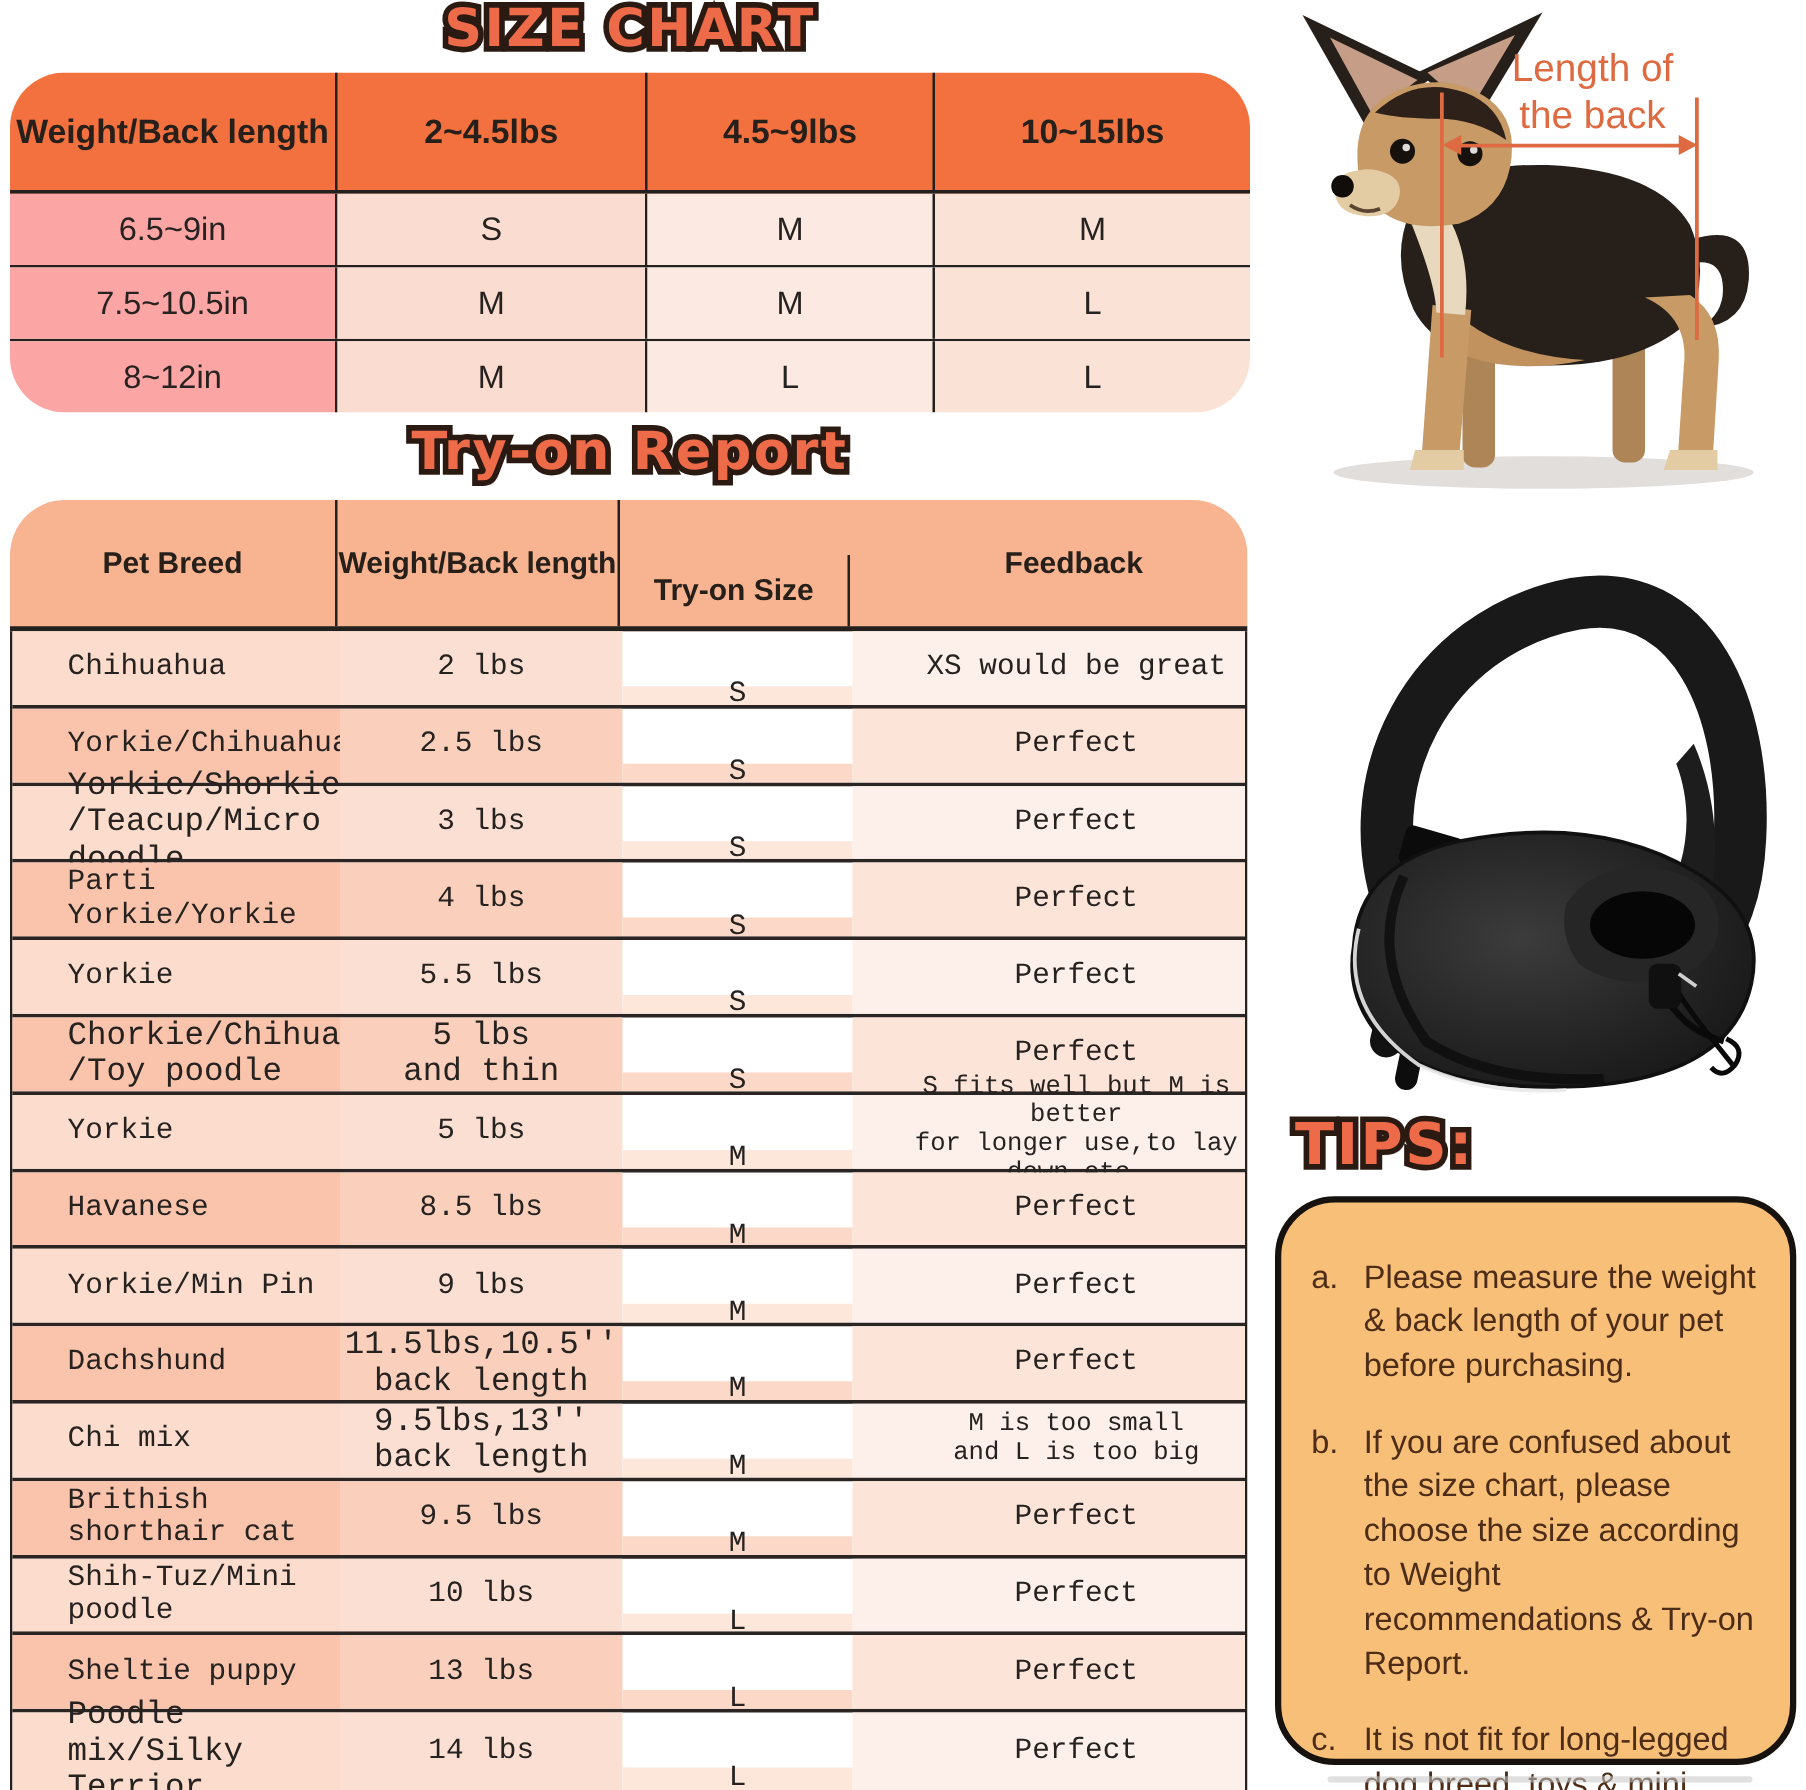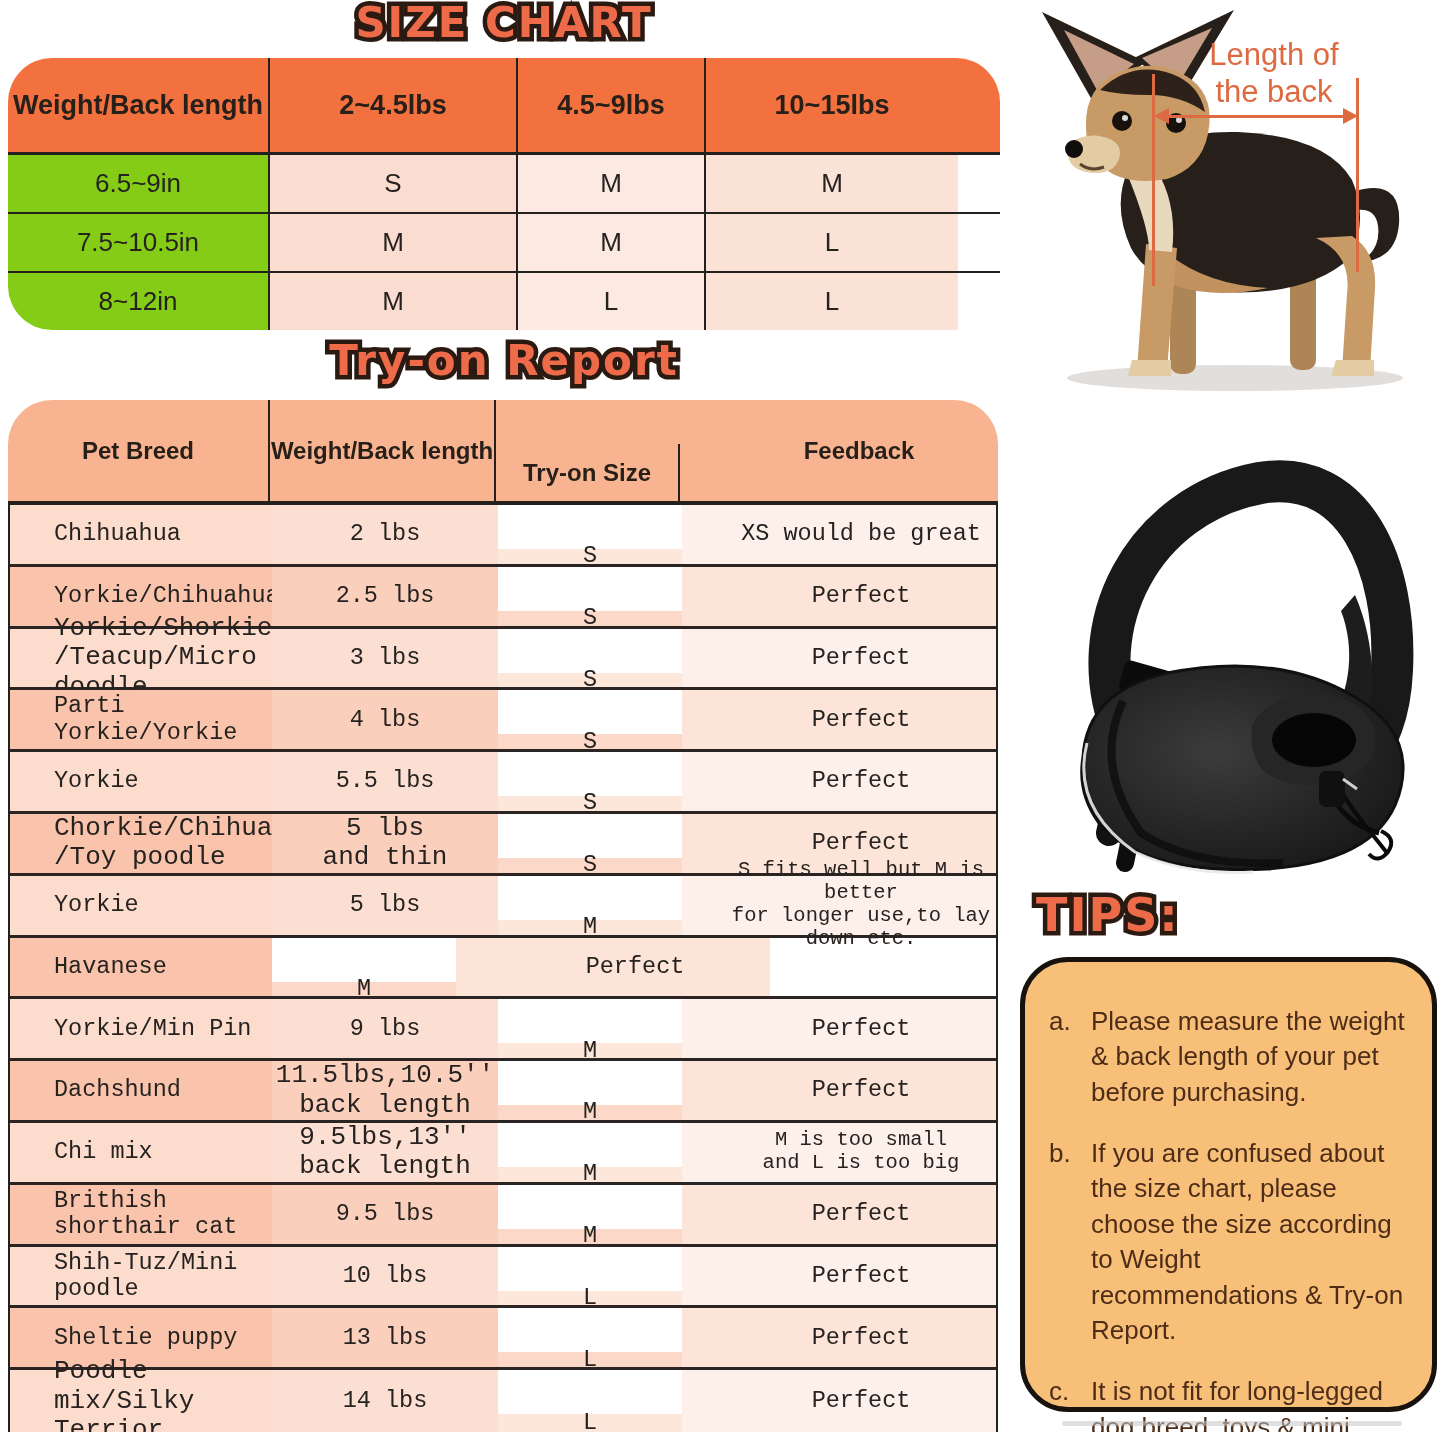--- a/index.html
+++ b/index.html
@@ -19,22 +19,22 @@
   .sc-table{position:absolute;left:8px;top:58px;width:992px;border-radius:44px;overflow:hidden;}
   .sc-header{display:flex;height:94px;background:#f3713e;border-bottom:3px solid #23201d;}
   .sc-h{display:flex;align-items:center;justify-content:center;
     font-weight:bold;font-size:27px;color:#27201a;border-right:2.5px solid #23201d;box-sizing:border-box;}
   .sc-h:last-child{border-right:none;}
   .sc-row{display:flex;height:57px;border-bottom:2.5px solid #23201d;}
   .sc-row:last-child{border-bottom:none;}
   .sc-c{display:flex;align-items:center;justify-content:center;
     font-size:26px;border-right:2.5px solid #23201d;box-sizing:border-box;}
   .sc-c:last-child{border-right:none;}
-  .w1{width:262px;} .w2{width:248px;} .w3{width:188px;} .w4{width:252px;}
-  .sc-row .w1{background:#84cc16;}
+  .w1{width:262px;} .w2{width:248px;} .w3{width:230px;} .w4{width:252px;}
+  .sc-row .w1{background:#fca5a5;}
   .sc-row .w2{background:#fbdcd0;}
   .sc-row .w3{background:#fceae2;}
   .sc-row .w4{background:#fbe2d7;}
   
   .tr-table{position:absolute;left:8px;top:400px;width:990px;height:1032px;
     border-radius:44px 44px 0 0;overflow:hidden;}
   .tr-header{display:flex;height:105px;background:#f8b491;border-bottom:4px solid #23201d;box-sizing:border-box;}
   .tr-h{display:flex;align-items:center;justify-content:center;font-weight:bold;font-size:24px;
     color:#27201a;border-right:2.5px solid #23201d;box-sizing:border-box;}
   .tr-h:last-child{border-right:none;}
@@ -170,20 +170,21 @@
     </div>
     <div class="trow">
       <div class="tc breed u1">Yorkie</div>
       <div class="tc u2">5 lbs</div>
       <div class="tc u3">M</div>
       <div class="tc fsm u4">S fits well but M is better
 for longer use,to lay down etc.</div>
     </div>
     <div class="trow">
       <div class="tc breed u1">Havanese</div>
+      <div class="tc u2">8.5 lbs</div>
       <div class="tc u3">M</div>
       <div class="tc u4">Perfect</div>
     </div>
     <div class="trow">
       <div class="tc breed u1">Yorkie/Min Pin</div>
       <div class="tc u2">9 lbs</div>
       <div class="tc u3">M</div>
       <div class="tc u4">Perfect</div>
     </div>
     <div class="trow">

